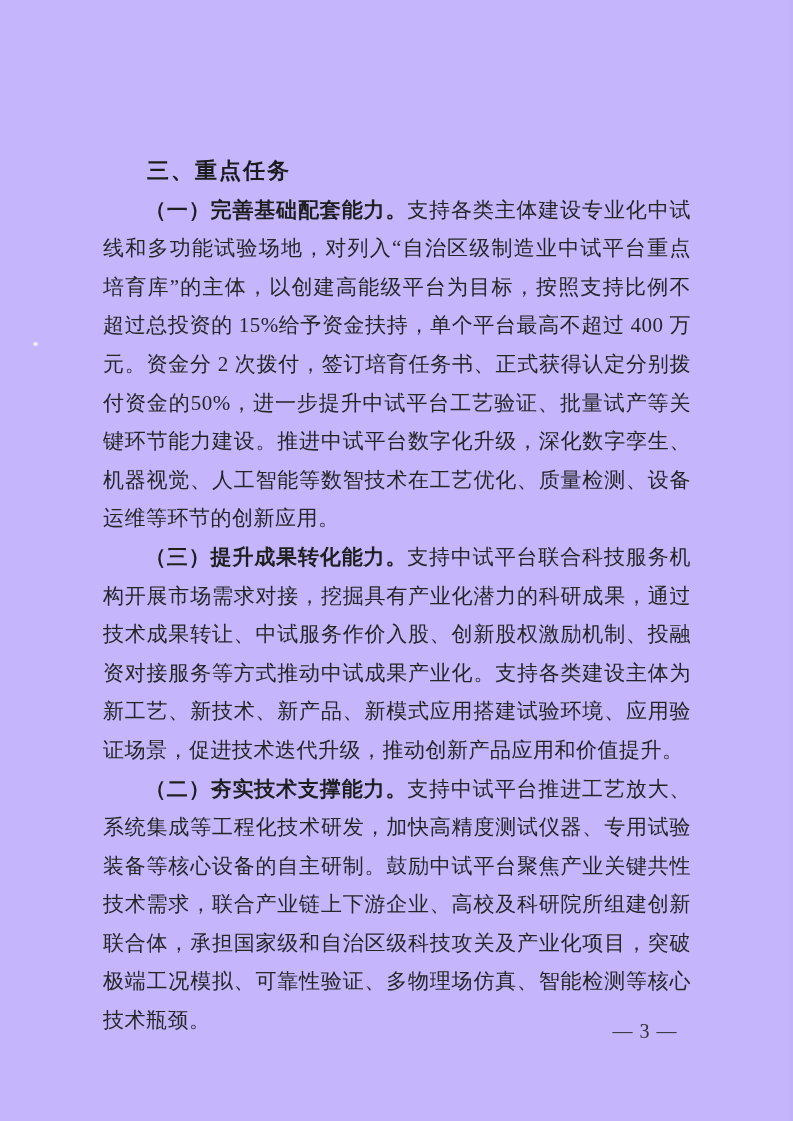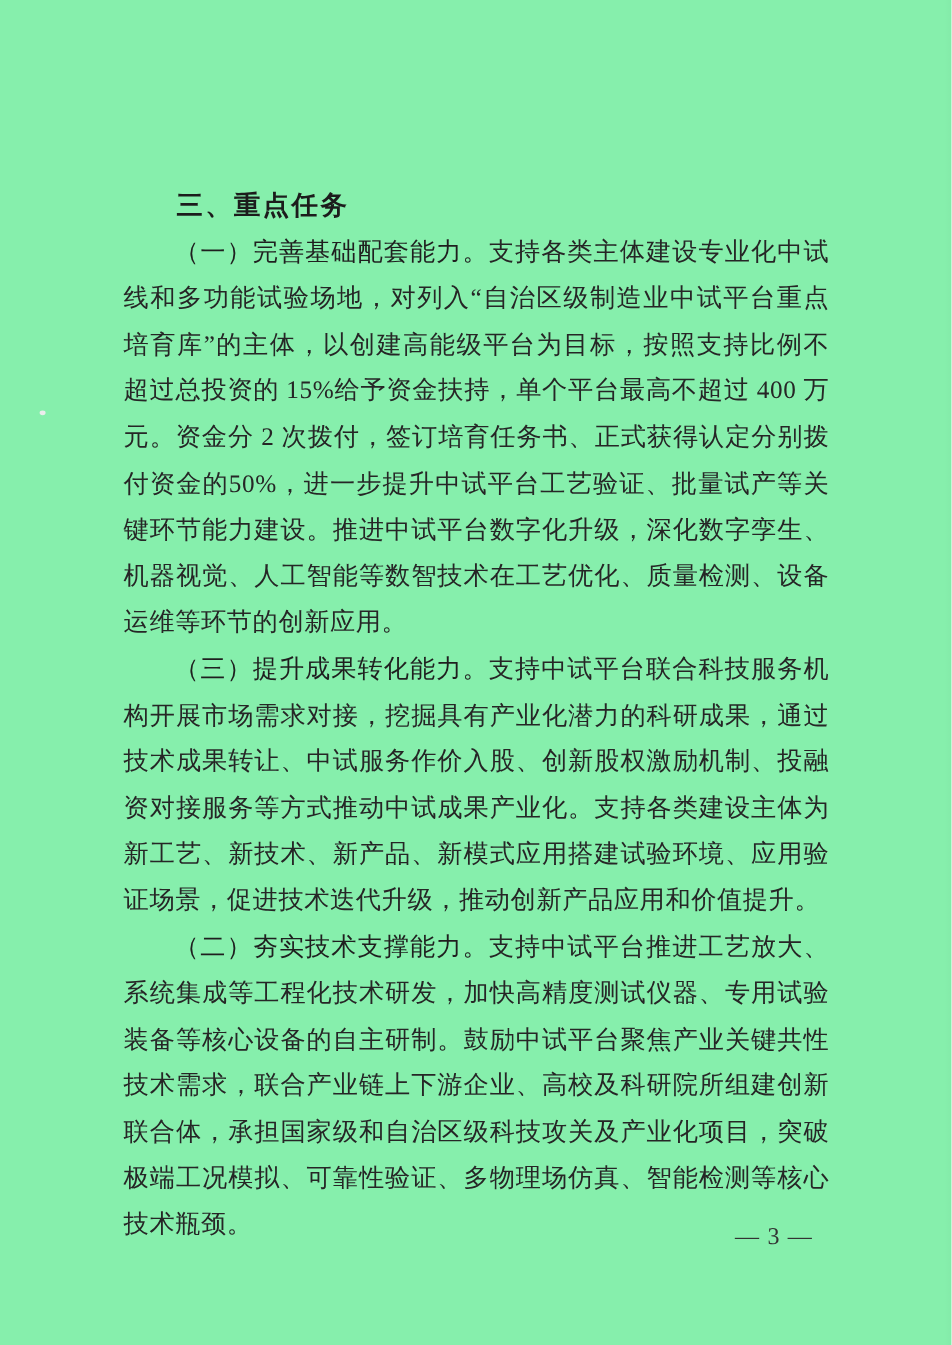--- a/index.html
+++ b/index.html
@@ -4,21 +4,21 @@
 <style>
   html, body {
     margin: 0;
     padding: 0;
     background: #ffffff;
   }
   .page {
     position: relative;
     width: 793px;
     height: 1121px;
-    background: #86efac;
+    background: #c4b5fd;
     overflow: hidden;
     font-family: "Liberation Serif", serif;
     color: #242424;
   }
   
   .scan-edge {
     position: absolute;
     top: 0;
     right: 0;
     width: 6px;
@@ -56,21 +56,21 @@
     line-height: 38.6px;
     text-align: justify;
     text-justify: inter-character;
     text-indent: 2em;
     letter-spacing: 0.5px;
     word-break: break-all;
     color: #262626;
   }
   .para .lead {
     
-    font-weight: 400;
+    font-weight: 700;
     color: #1f1f1f;
   }
   .page-number {
     position: absolute;
     left: 600px;
     top: 1020px;
     width: 90px;
     font-size: 20px;
     letter-spacing: 1px;
     text-align: center;

